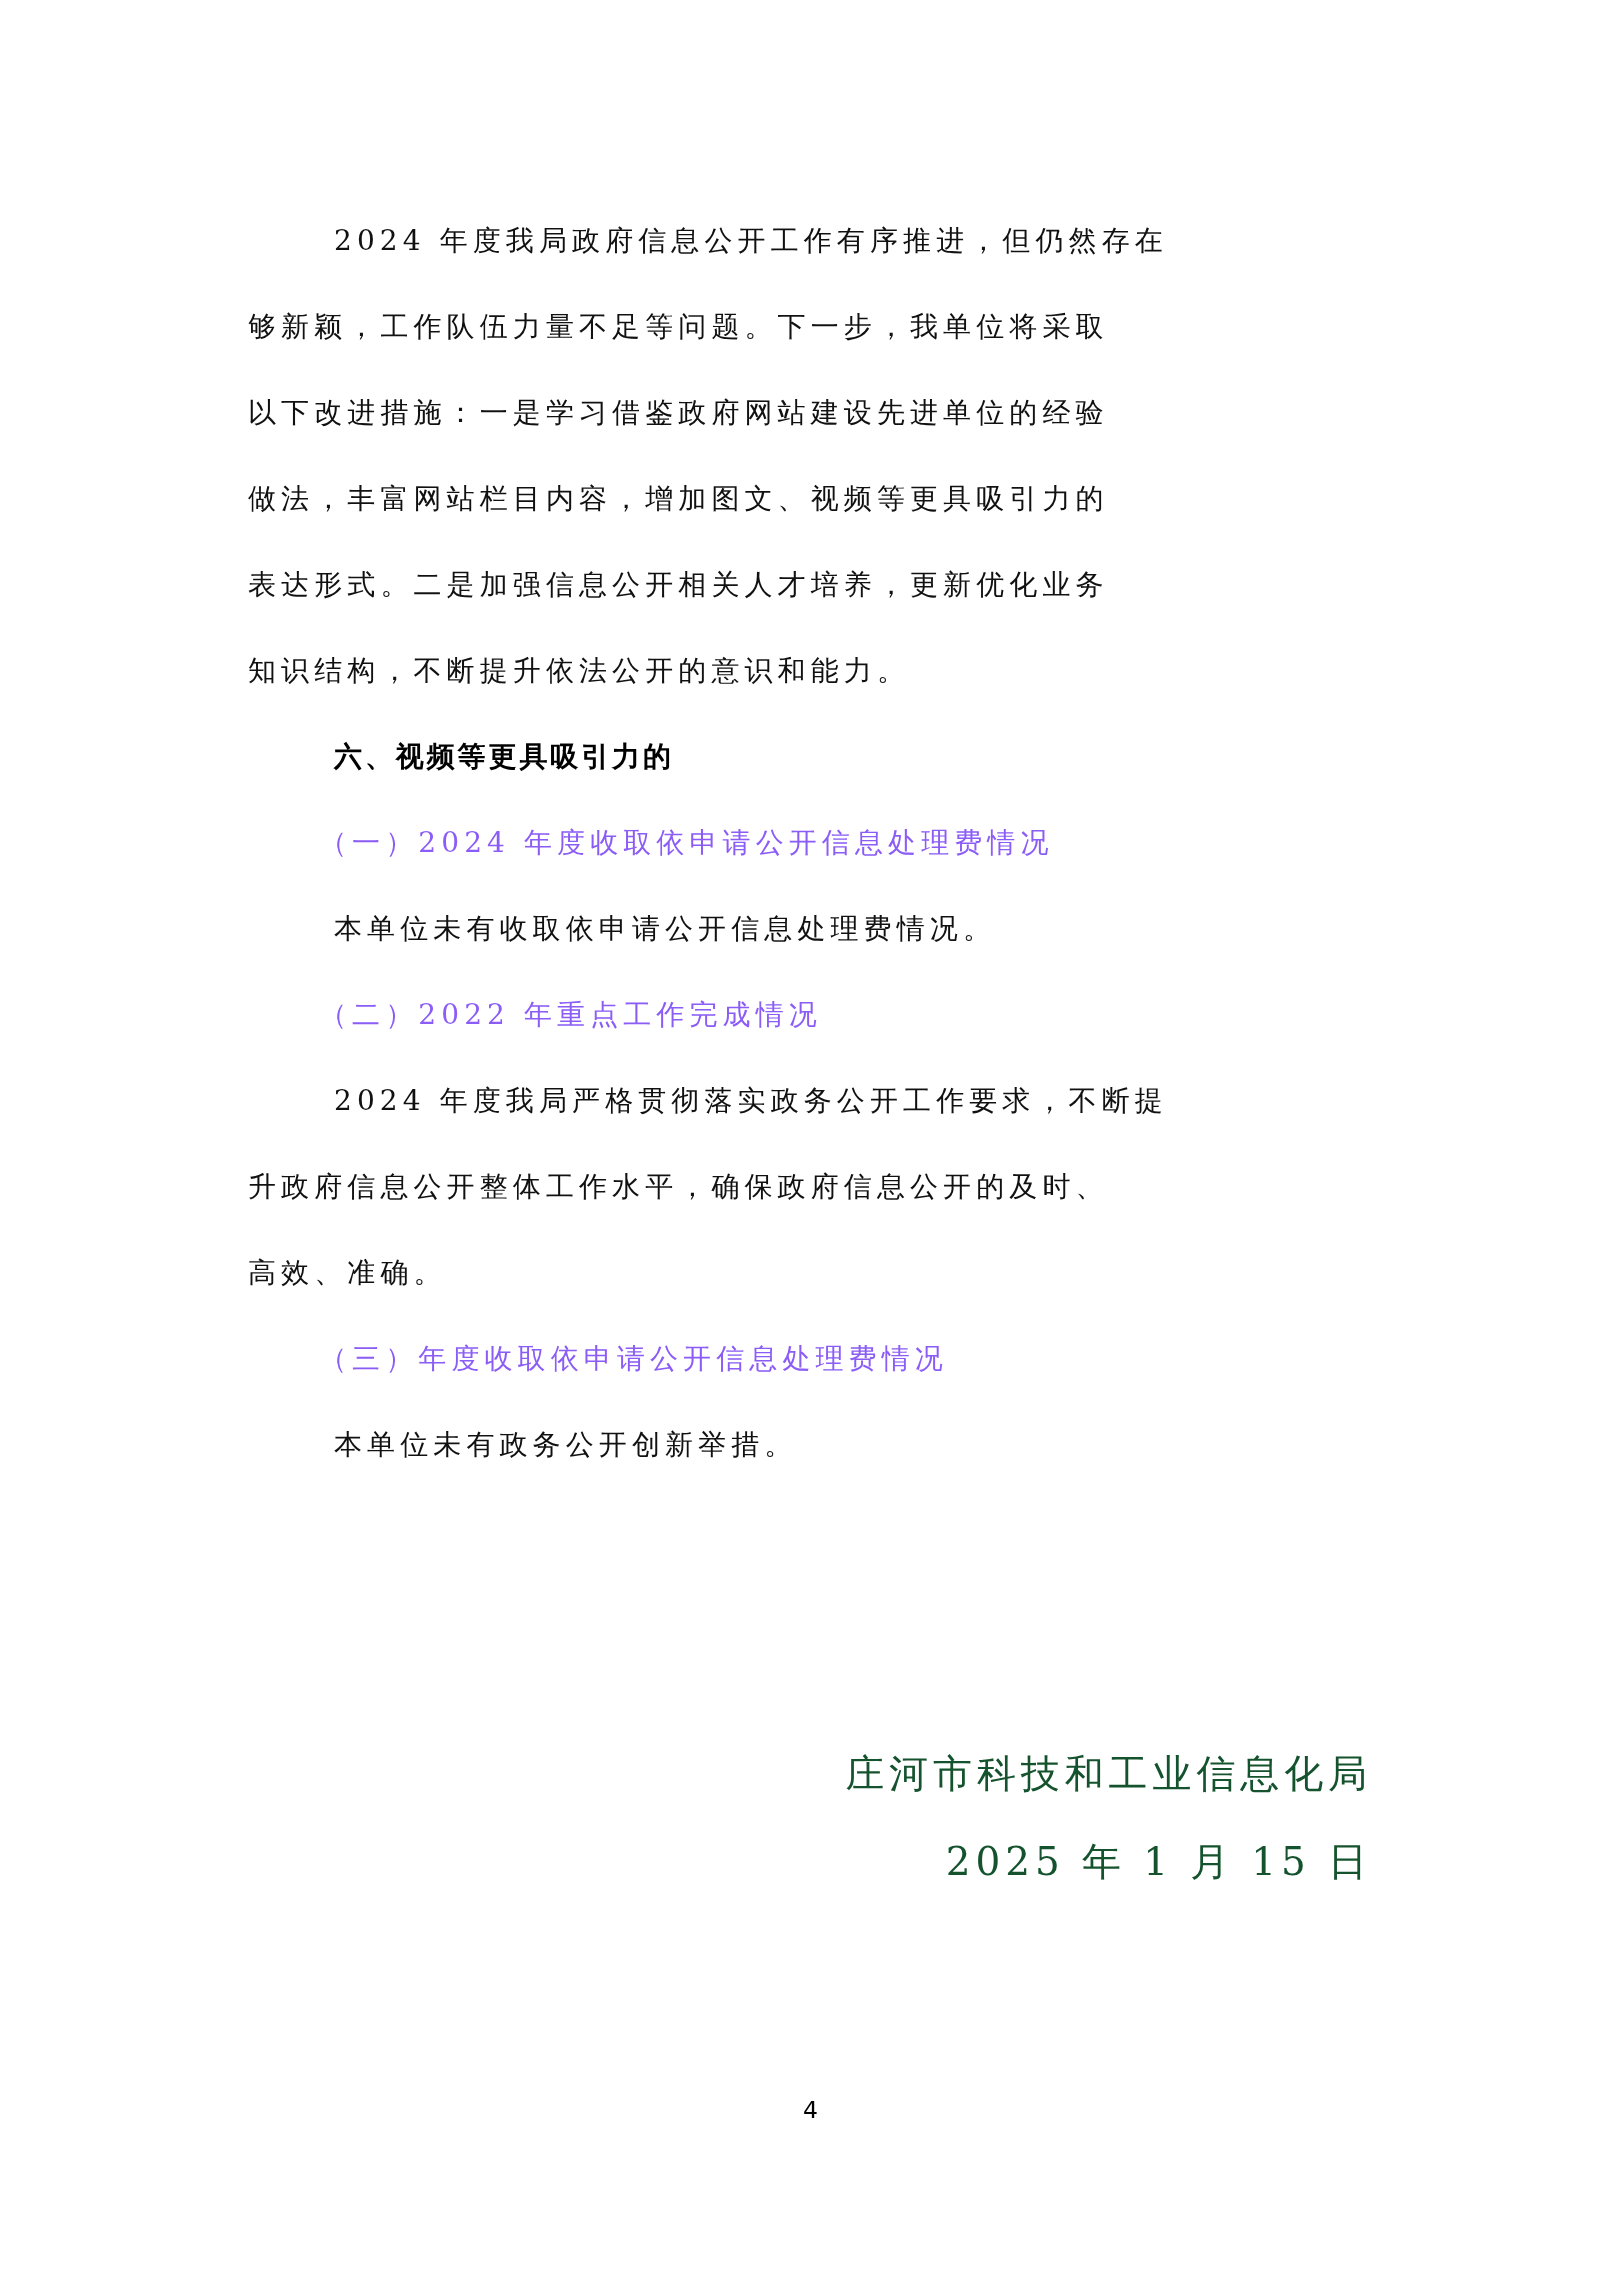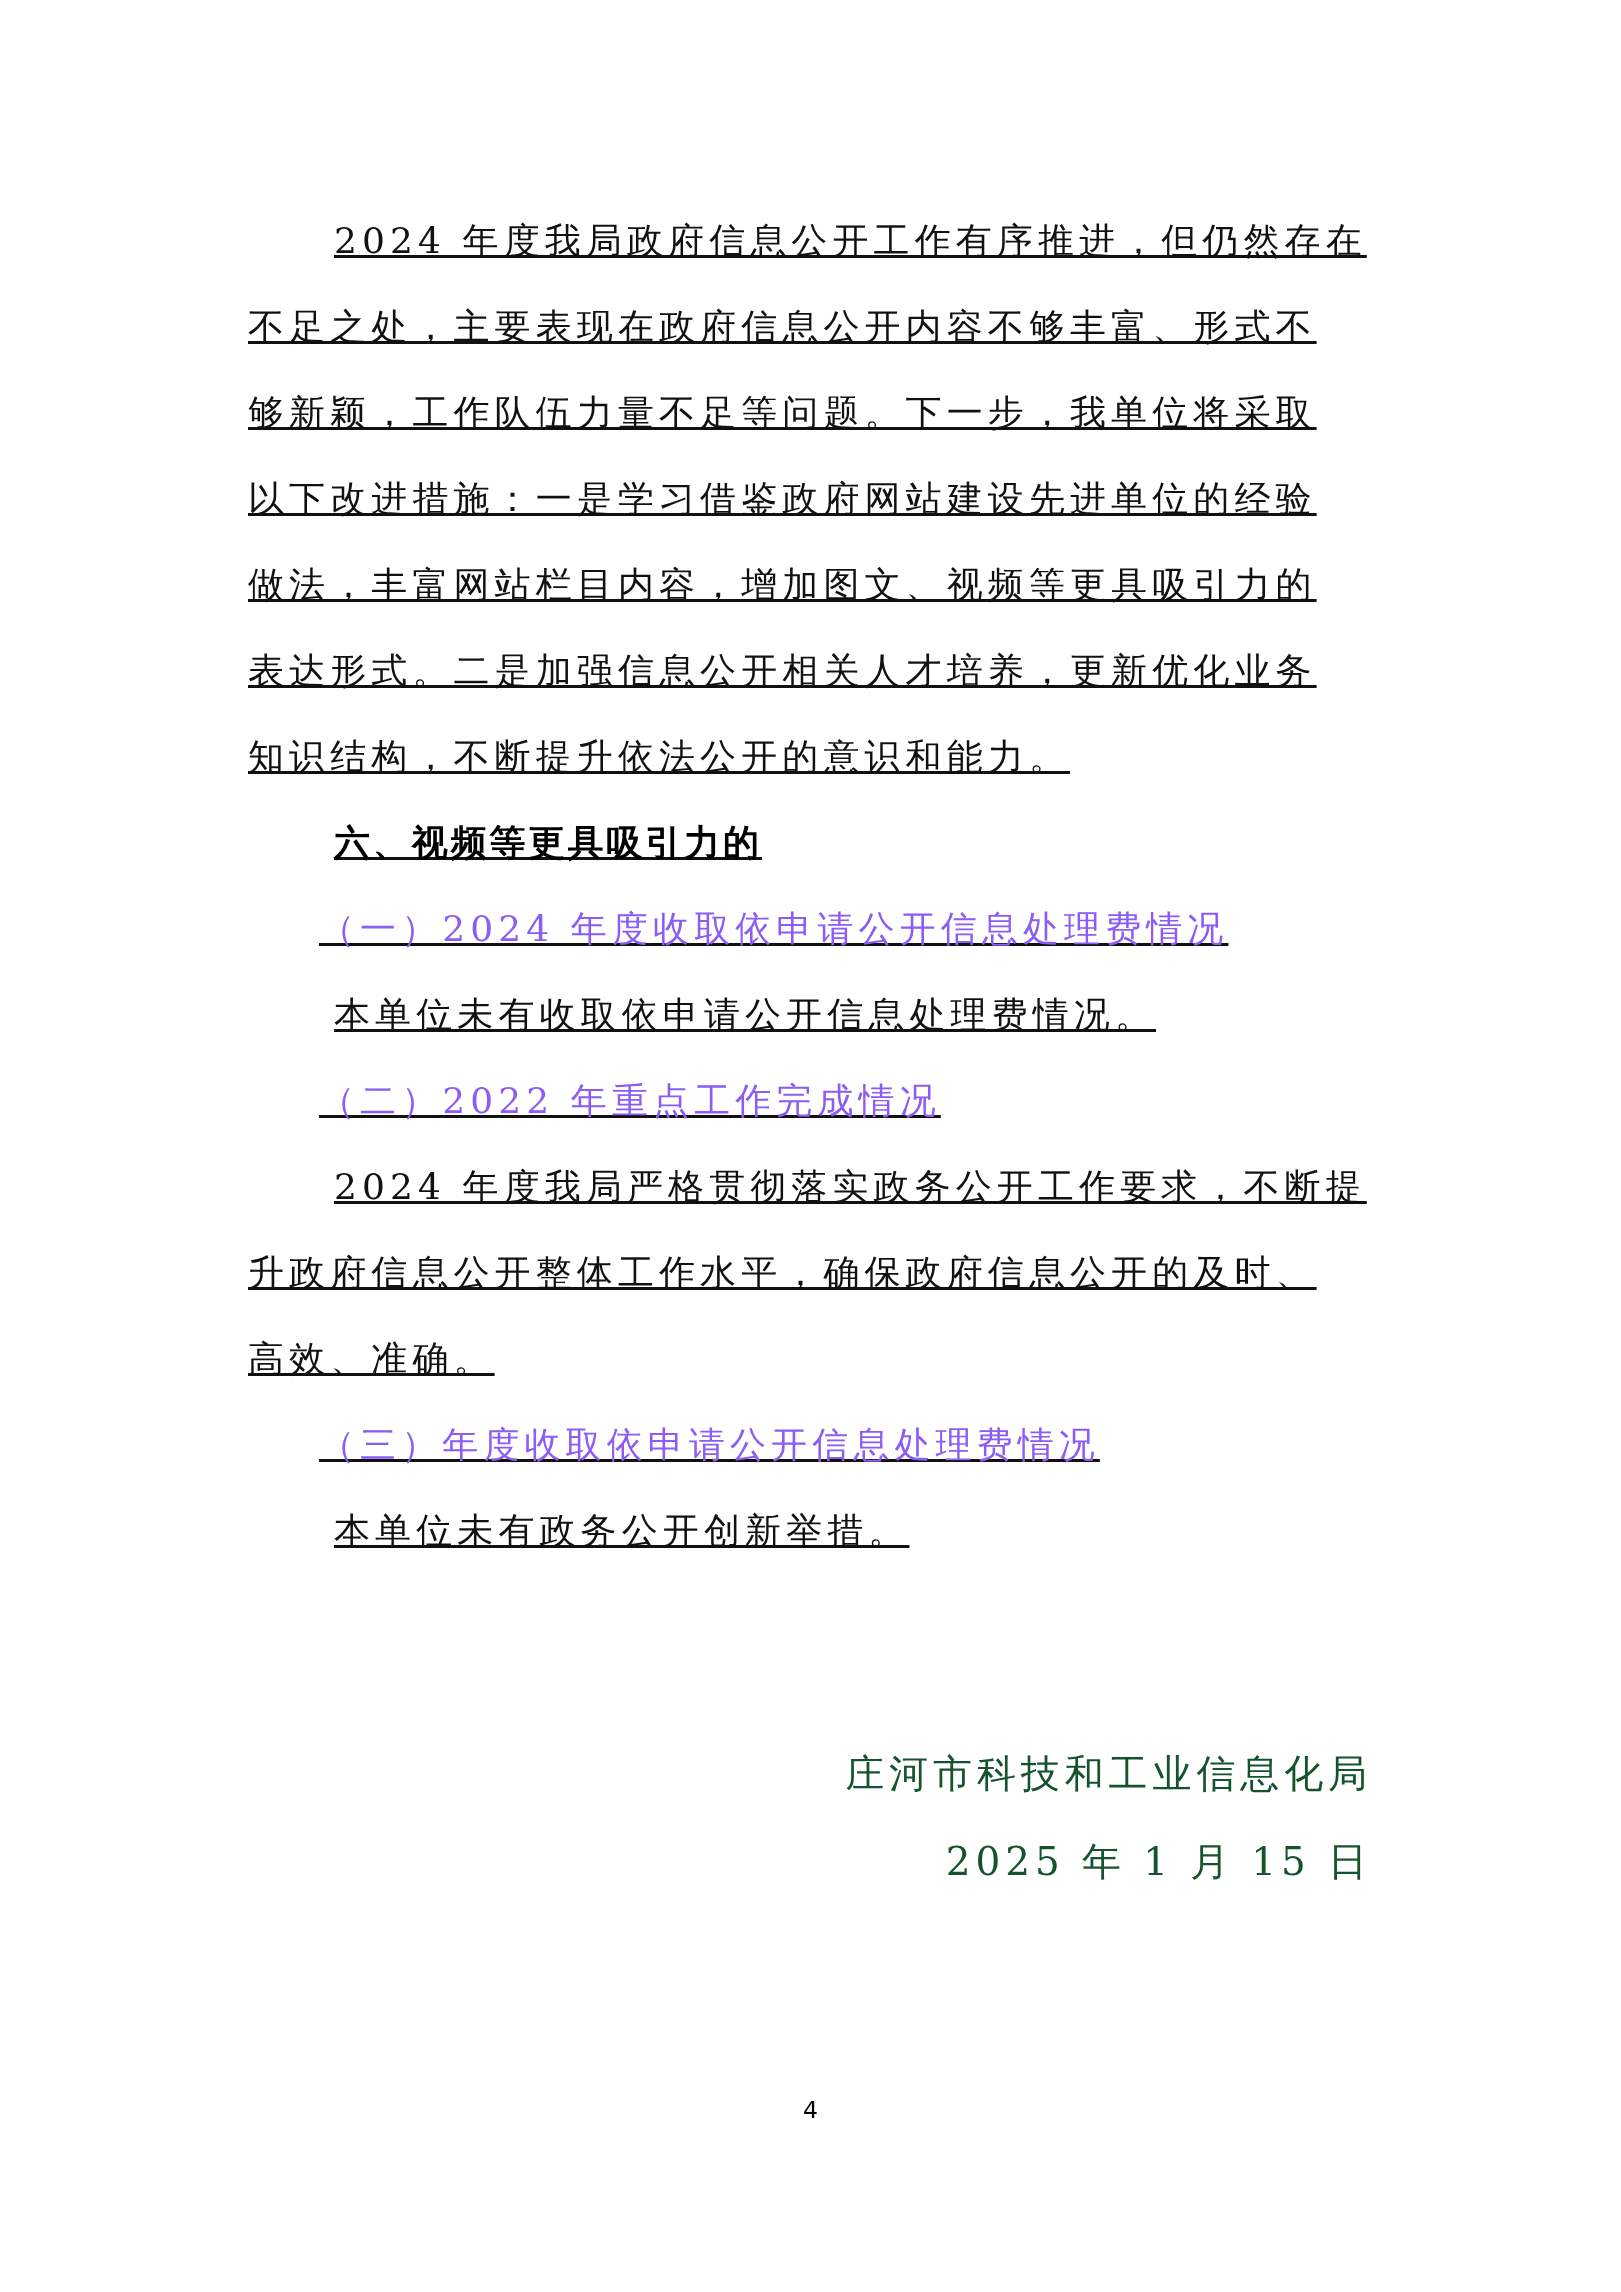--- a/index.html
+++ b/index.html
@@ -3,21 +3,21 @@
 <meta charset="utf-8">
 <style>
   html, body { margin: 0; padding: 0; background: #ffffff; }
   body { width: 1621px; height: 2293px; position: relative; overflow: hidden; }
   .page {
     position: absolute; left: 0; top: 0; width: 1621px; height: 2293px; background: #fff;
   }
   .content {
     position: absolute; left: 248px; top: 198px; width: 1127px;
     font-family: "DejaVu Serif", "Liberation Serif", serif;
-    font-size: 36px; color: #111; text-decoration: underline;
+    font-size: 28px; color: #111;
   }
   .line {
     height: 86px; line-height: 86px; white-space: nowrap;
     letter-spacing: 5.1px;
   }
   .indent { padding-left: 86px; }
   .heading {
     font-family: "DejaVu Sans", "Liberation Sans", sans-serif;
     font-weight: bold; color: #000; letter-spacing: 2.9px;
   }
@@ -32,21 +32,20 @@
     position: absolute; left: 0; width: 1621px; top: 2096px; text-align: center;
     font-family: "DejaVu Sans", "Liberation Sans", sans-serif; font-size: 23.5px; color: #000;
   }
 </style>
 </head>
 <body>
 
 <div class="page">
   <div class="content">
     <div class="line indent">2024 年度我局政府信息公开工作有序推进，但仍然存在</div>
-    <div class="line">不足之处，主要表现在政府信息公开内容不够丰富、形式不</div>
     <div class="line">够新颖，工作队伍力量不足等问题。下一步，我单位将采取</div>
     <div class="line">以下改进措施：一是学习借鉴政府网站建设先进单位的经验</div>
     <div class="line">做法，丰富网站栏目内容，增加图文、视频等更具吸引力的</div>
     <div class="line">表达形式。二是加强信息公开相关人才培养，更新优化业务</div>
     <div class="line">知识结构，不断提升依法公开的意识和能力。</div>
 
     <div class="line indent heading">六、视频等更具吸引力的</div>
 
     <div class="line indent sub" style="padding-left:71px;">（一）2024 年度收取依申请公开信息处理费情况</div>
     <div class="line indent">本单位未有收取依申请公开信息处理费情况。</div>

